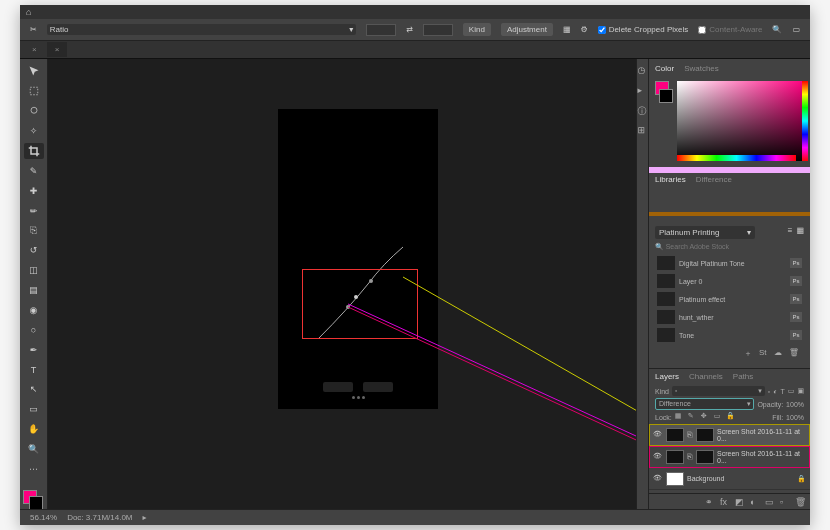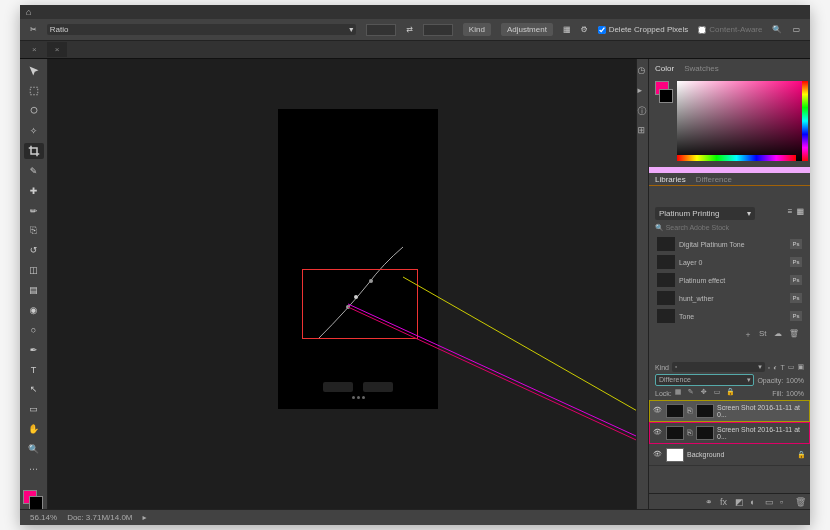--- a/index.html
+++ b/index.html
@@ -32,21 +32,21 @@
 .panels { width:162px; background:#424242; display:flex; flex-direction:column; border-left:1px solid #222; }
 .panel-tabs { height:18px; display:flex; align-items:center; padding:0 6px; gap:10px; font-size:8px; color:#888; }
 .panel-tabs .pt.active { color:#ddd; }
 .colorpanel { height:90px; padding:4px 6px; display:flex; gap:4px; }
 .cp-sw { width:18px; display:flex; flex-direction:column; }
 .cp-fg { width:14px; height:14px; background:#ff0080; border:1px solid #888; }
 .cp-bg { width:14px; height:14px; background:#000; border:1px solid #888; margin-top:-6px; margin-left:4px; }
 .cp-field { flex:1; height:80px; background:linear-gradient(to bottom, rgba(0,0,0,0), #000), linear-gradient(to right, #fff, #ff007f); position:relative; }
 .cp-field::after { content:''; position:absolute; right:-4px; top:0; bottom:0; width:6px; background:linear-gradient(#f00,#ff0,#0f0,#0ff,#00f,#f0f,#f00); }
 .cp-hue { position:absolute; bottom:0; left:0; right:8px; height:6px; background:linear-gradient(to right,#f00,#ff0,#0f0,#0ff,#00f,#f0f,#f00); }
-.libpanel { border-top:1px solid #a16207; padding:19px 6px; font-size:8px; }
+.libpanel { border-top:4px solid #a16207; padding:8px 6px; font-size:8px;margin-top:27px; }
 .lib-head { display:flex; justify-content:space-between; margin:2px 0 4px; }
 .lib-sel { background:#333; padding:2px 4px; border-radius:2px; display:flex; justify-content:space-between; width:100px; }
 .lib-icons { display:flex; gap:4px; }
 .lib-search { color:#777; margin:3px 0; font-size:7px; }
 .lib-item { height:18px; display:flex; align-items:center; gap:4px; padding:2px; }
 .lib-item .thumb { width:18px; height:14px; background:#222; }
 .lib-item .lbl { flex:1; font-size:7px; color:#bbb; }
 .lib-item .badge { width:12px; height:10px; background:#555; font-size:6px; display:flex; align-items:center; justify-content:center; }
 .layerhead { height:16px; border-top:1px solid #222; display:flex; align-items:center; padding:0 6px; gap:10px; font-size:8px; color:#888; }
 .layerhead .lt.active { color:#ddd; }
@@ -257,20 +257,25 @@
             <div class="badge">Ps</div>
           </div>
         <div class="layerbtm" style="border-top:none">
           <span class="lb-ic">＋</span>
           <span class="lb-ic">St</span>
           <span class="lb-ic">☁</span>
           <span class="lb-ic">🗑</span>
         </div>
       </div>
 
+      <div class="layerhead">
+        <span class="lt active">Layers</span>
+        <span class="lt">Channels</span>
+        <span class="lt">Paths</span>
+      </div>
       <div class="layeropts">
         <div class="lo-row">
           <span>Kind</span>
           <span class="lo-sel">
               <span>▫</span>
               <span>▾</span>
             </span>
           <span>▫</span>
           <span>◐</span>
           <span>T</span>

